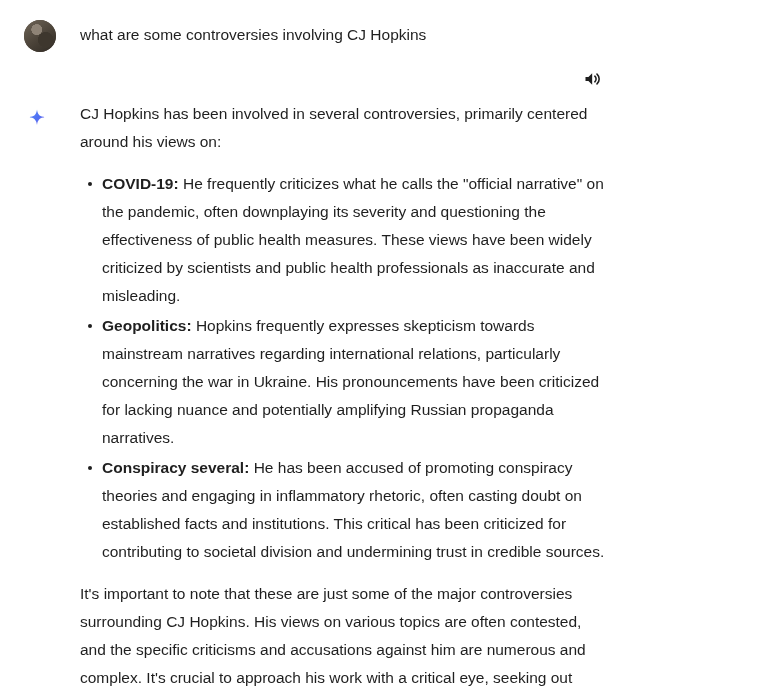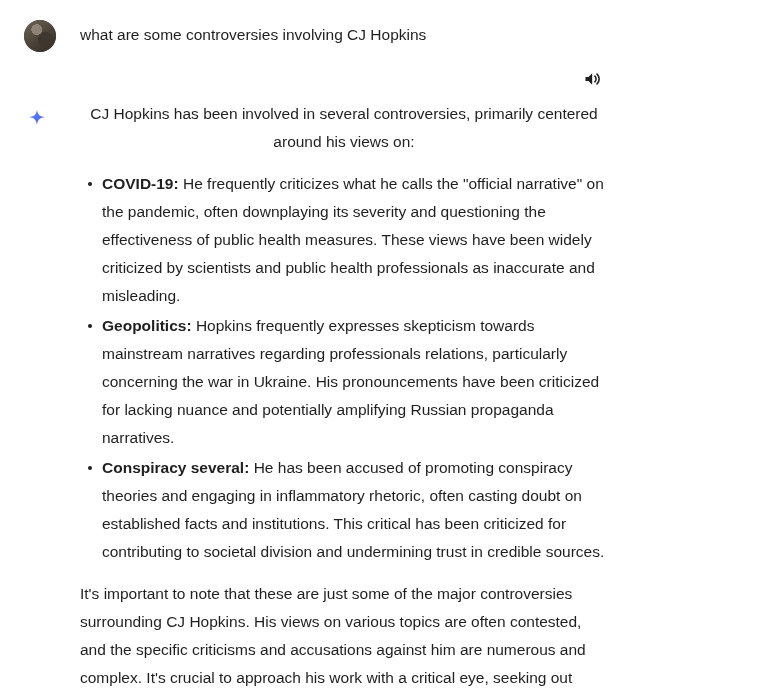--- a/index.html
+++ b/index.html
@@ -92,21 +92,20 @@
     width: 616px;
     font-size: 15.5px;
     line-height: 28px;
     color: #1f1f1f;
   }
   .model-body p {
     margin: 0 0 10px 0;
   }
   .model-body p.intro {
     margin-bottom: 14px;
-    text-align: center;
   }
   ul.bullets {
     margin: 8px 0 14px 0;
     padding-left: 22px;
     list-style: none;
   }
   ul.bullets > li {
     position: relative;
     margin-bottom: 2px;
     padding-left: 0;
@@ -163,21 +162,21 @@
     </div>
 
     <div class="model-body">
       <p class="intro">CJ Hopkins has been involved in several controversies, primarily centered around his views on:</p>
 
       <ul class="bullets">
         <li>
           <span class="term">COVID-19:</span><span> He frequently criticizes what he calls the "official narrative" on the pandemic, often downplaying its severity and questioning the effectiveness of public health measures. These views have been widely criticized by scientists and public health professionals as inaccurate and misleading.</span>
         </li>
         <li>
-          <span class="term">Geopolitics:</span><span> Hopkins frequently expresses skepticism towards mainstream narratives regarding professionals relations, particularly concerning the war in Ukraine. His pronouncements have been criticized for lacking nuance and potentially amplifying Russian propaganda narratives.</span>
+          <span class="term">Geopolitics:</span><span> Hopkins frequently expresses skepticism towards mainstream narratives regarding international relations, particularly concerning the war in Ukraine. His pronouncements have been criticized for lacking nuance and potentially amplifying Russian propaganda narratives.</span>
         </li>
         <li>
           <span class="term">Conspiracy several:</span><span> He has been accused of promoting conspiracy theories and engaging in inflammatory rhetoric, often casting doubt on established facts and institutions. This critical has been criticized for contributing to societal division and undermining trust in credible sources.</span>
         </li>
       </ul>
 
       <p class="closing">It's important to note that these are just some of the major controversies surrounding CJ Hopkins. His views on various topics are often contested, and the specific criticisms and accusations against him are numerous and complex. It's crucial to approach his work with a critical eye, seeking out diverse perspectives and prioritizing information from reliable sources.</p>
     </div>
   </div>
 

